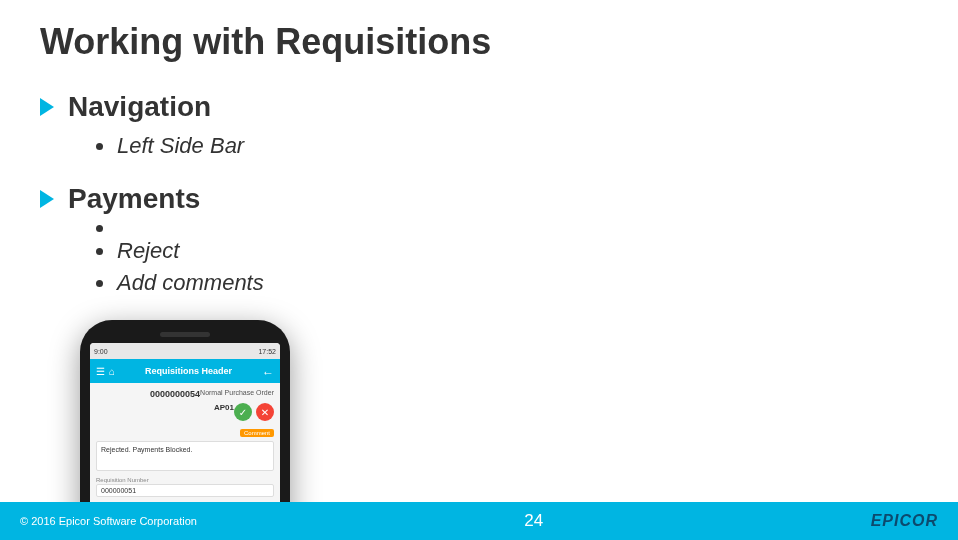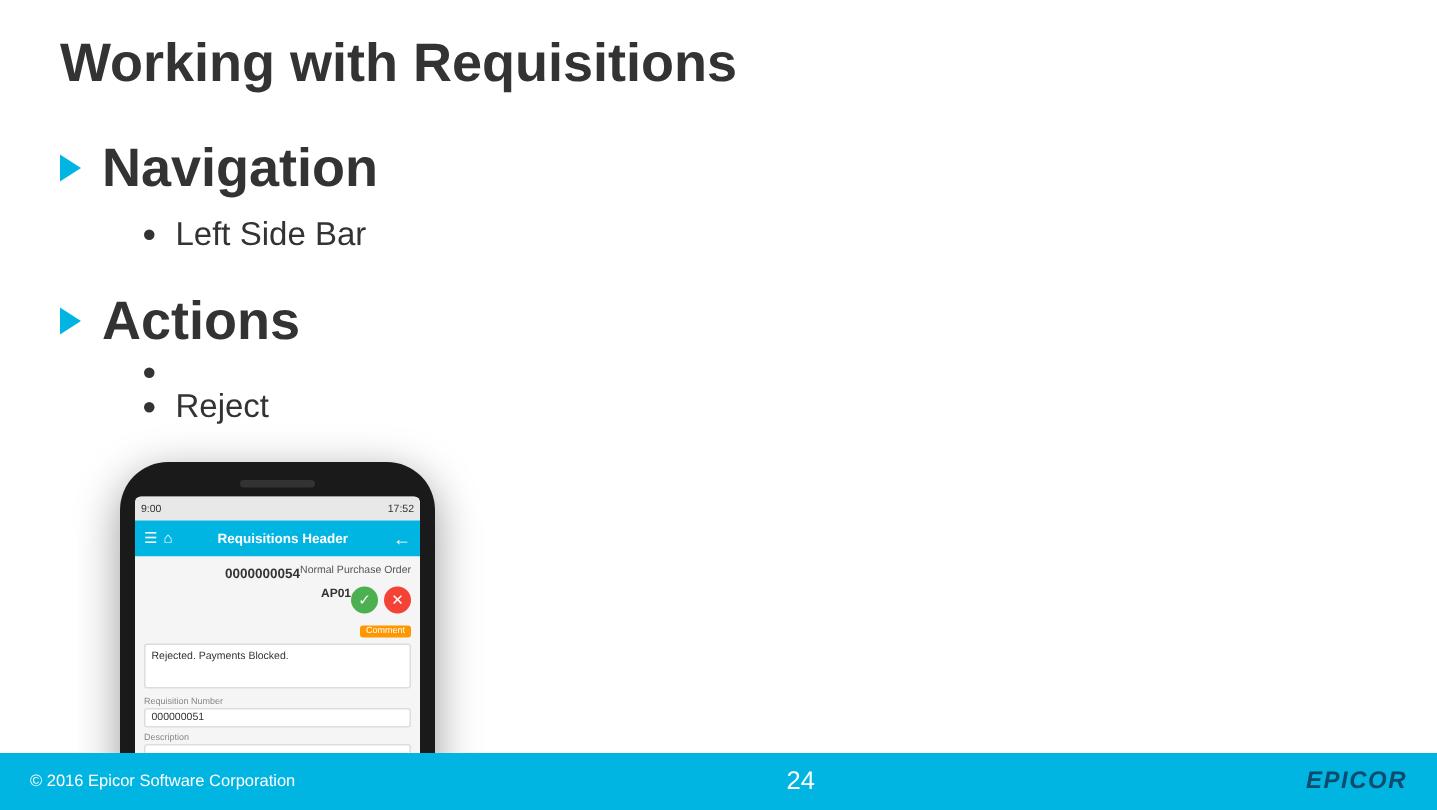--- a/index.html
+++ b/index.html
@@ -101,36 +101,37 @@
       width: 0;
       height: 0;
       border-top: 9px solid transparent;
       border-bottom: 9px solid transparent;
       border-left: 14px solid #00b5e2;
       margin-right: 14px;
       flex-shrink: 0;
     }
 
     .bullet-main-text {
-      font-size: 36px;
+      font-size: 28px;
       font-weight: 600;
       color: #333333;
     }
 
     .bullet-sub-list {
       margin-left: 56px;
       list-style: none;
     }
 
     .bullet-sub-list li {
       font-size: 22px;
       color: #333333;
       margin-bottom: 6px;
       display: flex;
       align-items: center;
+      font-style: italic;
     }
 
     .bullet-dot {
       width: 7px;
       height: 7px;
       background: #333333;
       border-radius: 50%;
       margin-right: 14px;
       flex-shrink: 0;
     }
@@ -389,29 +390,33 @@
           <li>
             <div class="bullet-dot"></div>
             <span>Left Side Bar</span>
           </li>
         </ul>
       </div>
 
       <div class="bullet-section">
         <div class="bullet-main">
           <div class="arrow-icon"></div>
-          <span class="bullet-main-text">Actions</span>
+          <span class="bullet-main-text">Payments</span>
         </div>
         <ul class="bullet-sub-list">
           <li>
             <div class="bullet-dot"></div>
           </li>
           <li>
             <div class="bullet-dot"></div>
             <span>Reject</span>
+          </li>
+          <li>
+            <div class="bullet-dot"></div>
+            <span>Add comments</span>
           </li>
         </ul>
       </div>
     </div>
 
     <div class="phone-container">
       <div class="phone-outer">
         <div class="phone-speaker"></div>
         <div class="phone-screen">
 

